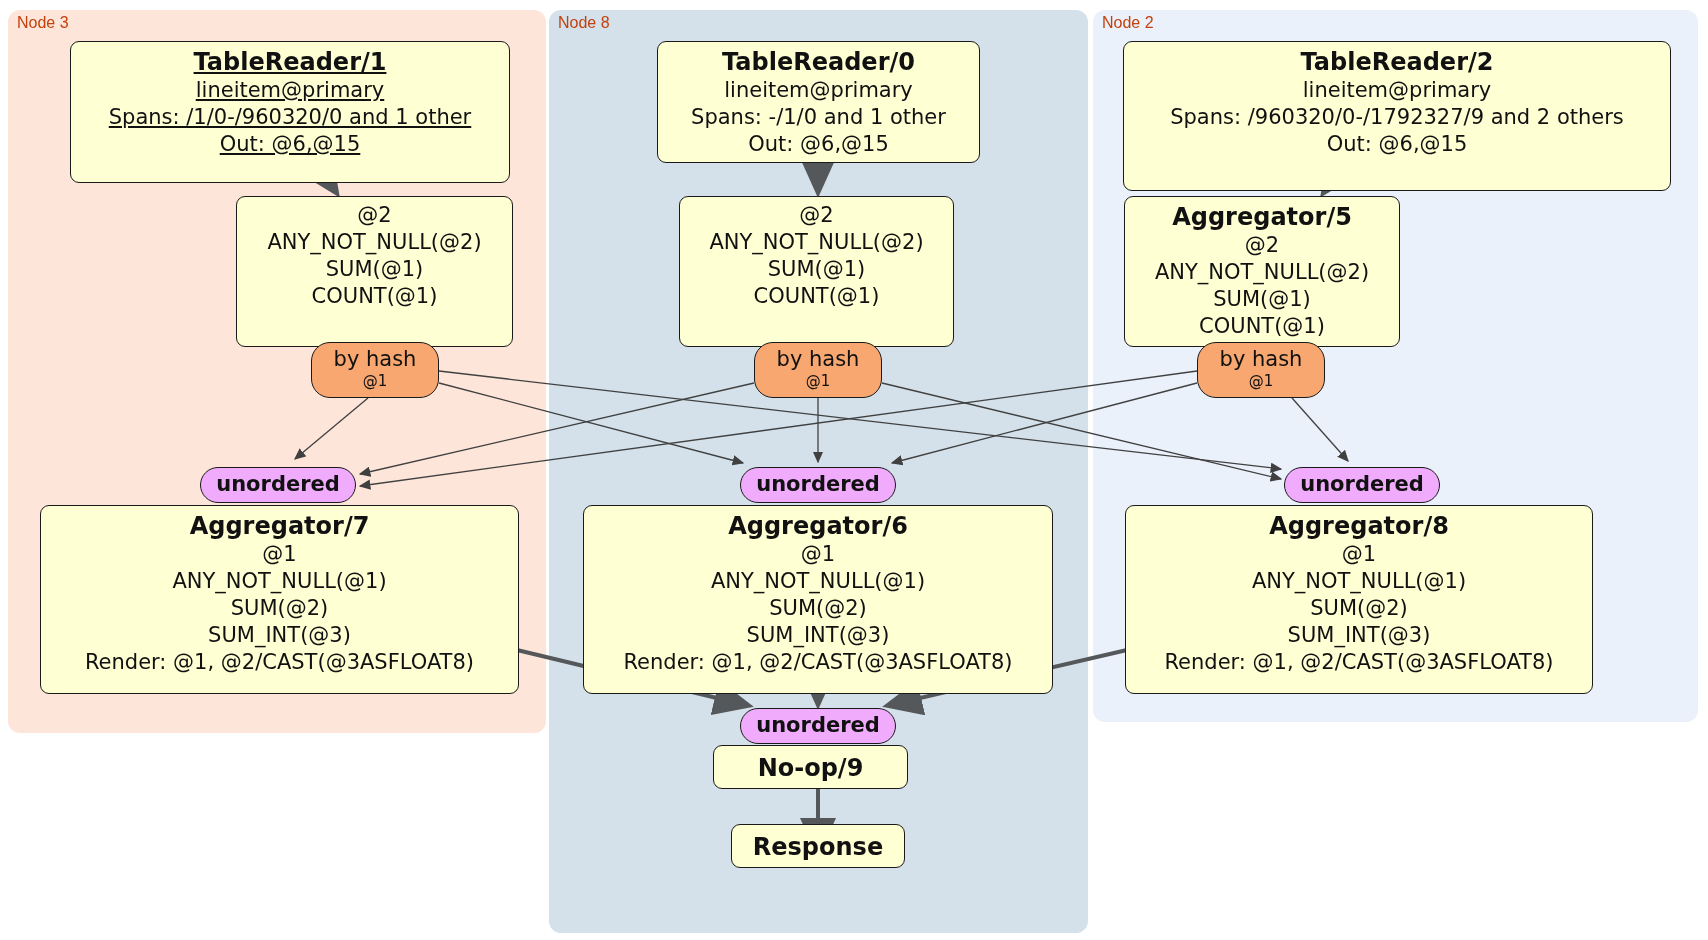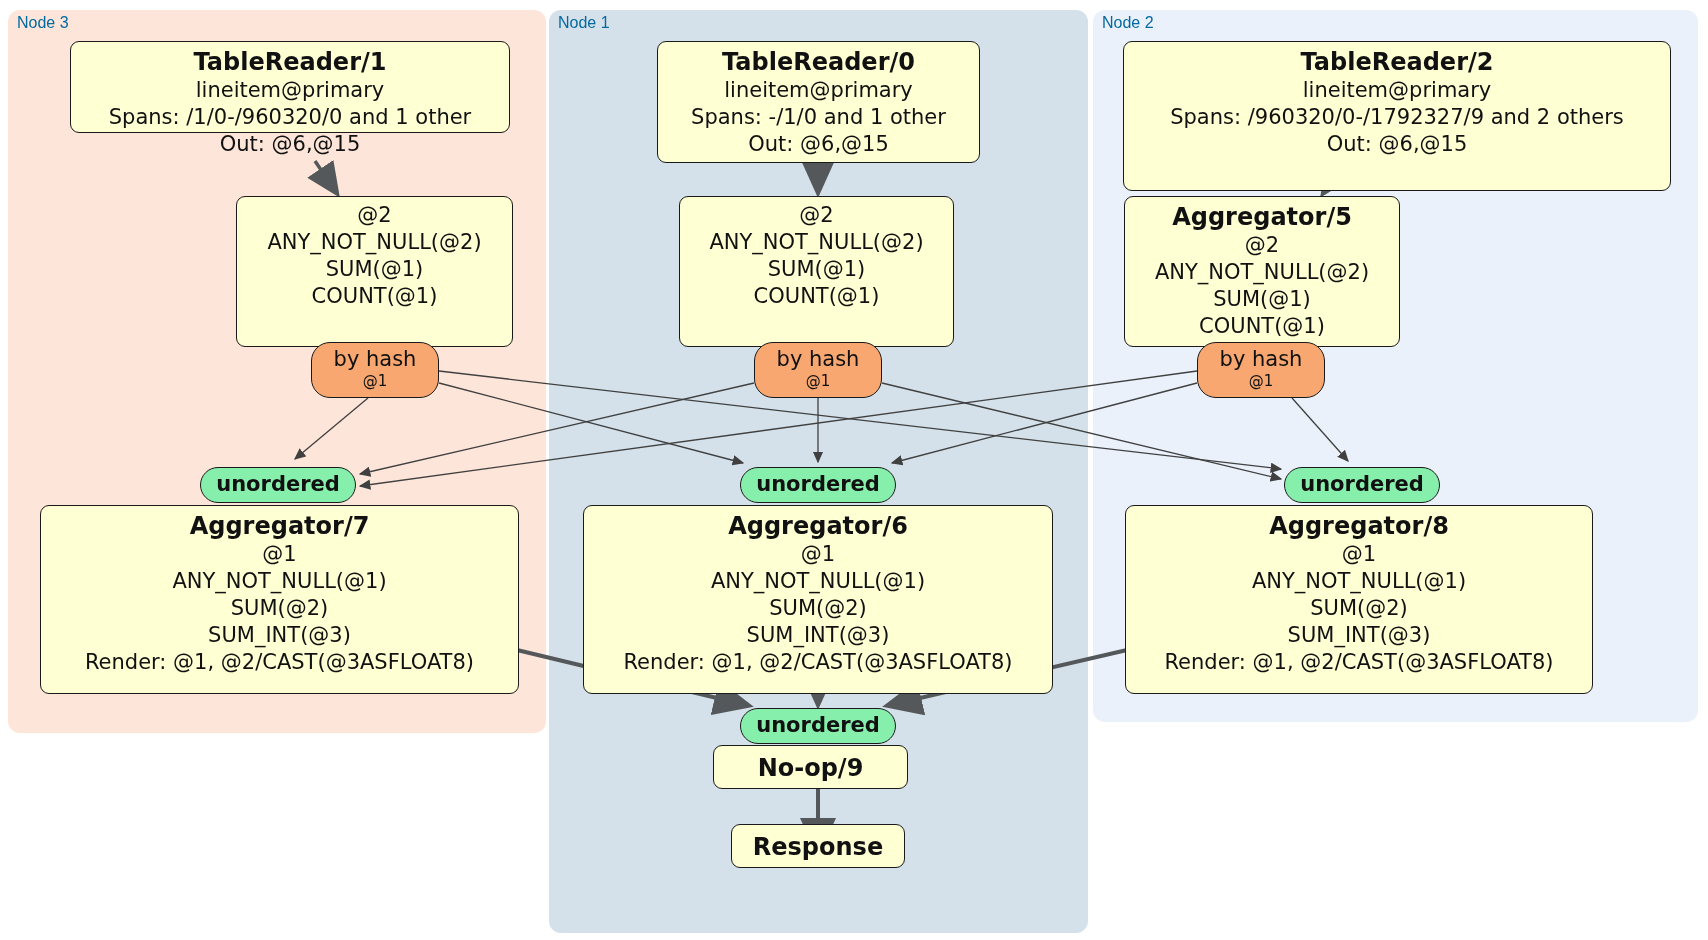--- a/index.html
+++ b/index.html
@@ -1,44 +1,44 @@
 <!DOCTYPE html>
 <html><head>
 <meta charset="utf-8">
 <style>
   html,body{margin:0;padding:0;background:#ffffff;}
   .canvas{position:relative;width:1708px;height:940px;background:#ffffff;overflow:hidden;
           font-family:"DejaVu Sans",sans-serif;color:#111;}
   .region{position:absolute;border-radius:12px;z-index:0;}
   .region-label{position:absolute;left:9px;top:4px;font-family:"Liberation Sans",sans-serif;
-                font-size:16px;color:#0369a1;}
+                font-size:16px;color:#c2410c;}
   .edge-layer{position:absolute;left:0;top:0;z-index:1;}
   .box{position:absolute;background:#ffffd4;border:1.6px solid #1a1a1a;border-radius:9px;
        z-index:2;text-align:center;padding-top:5px;box-sizing:border-box;overflow:visible;white-space:nowrap;}
   .box-title{font-size:24px;font-weight:bold;line-height:30px;}
   .box-line{font-size:21px;line-height:27px;}
   .single .box-title{line-height:34px;}
   .router{position:absolute;background:#f7a76f;border:1.6px solid #1a1a1a;border-radius:19px;
           z-index:3;text-align:center;box-sizing:border-box;padding-top:3px;}
   .router-label{font-size:21px;font-weight:normal;line-height:26px;}
   .router-detail{font-size:15px;line-height:18px;}
-  .stream{position:absolute;background:#86efac;border:1.8px solid #1a1a1a;border-radius:19px;
+  .stream{position:absolute;background:#f0abfc;border:1.8px solid #1a1a1a;border-radius:19px;
           z-index:3;text-align:center;box-sizing:border-box;}
   .stream-label{font-size:21px;font-weight:bold;line-height:33px;}
 </style>
 </head>
 <body>
 
 <div class="canvas">
 
   <div class="region" style="left:8px;top:10px;width:538px;height:723px;background:#fde5d9;">
     <span class="region-label">Node 3</span>
   </div>
   <div class="region" style="left:549px;top:10px;width:539px;height:923px;background:#d4e1ea;">
-    <span class="region-label">Node 1</span>
+    <span class="region-label">Node 8</span>
   </div>
   <div class="region" style="left:1093px;top:10px;width:605px;height:712px;background:#eaf1fa;">
     <span class="region-label">Node 2</span>
   </div>
 
   <svg class="edge-layer" width="1708" height="940">
     <defs>
       <marker id="arrow-big" markerWidth="10" markerHeight="9" refX="8" refY="4.5" orient="auto">
         <path d="M0,0 L10,4.5 L0,9 z" fill="#55585a"></path>
       </marker>
@@ -63,21 +63,21 @@
       <path d="M1292,398 L1348,461" marker-end="url(#arrow-small)"></path>
     </g>
     <g stroke="#55585a" stroke-width="4" fill="none">
       <path d="M517,650 L746,705" marker-end="url(#arrow-big)"></path>
       <path d="M818,694 L818,702" marker-end="url(#arrow-big)"></path>
       <path d="M1127,650 L890,705" marker-end="url(#arrow-big)"></path>
       <path d="M818,789 L818,850" marker-end="url(#arrow-big)"></path>
     </g>
   </svg>
 
-  <div class="box" style="left:70px;top:41px;width:440px;height:92px;">
+  <div class="box" style="left:70px;top:41px;width:440px;height:142px;text-decoration:underline;">
     <div class="box-title">TableReader/1</div>
     <div class="box-line">lineitem@primary</div>
     <div class="box-line">Spans: /1/0-/960320/0 and 1 other</div>
     <div class="box-line">Out: @6,@15</div>
   </div>
   <div class="box" style="left:657px;top:41px;width:323px;height:122px;">
     <div class="box-title">TableReader/0</div>
     <div class="box-line">lineitem@primary</div>
     <div class="box-line">Spans: -/1/0 and 1 other</div>
     <div class="box-line">Out: @6,@15</div>

